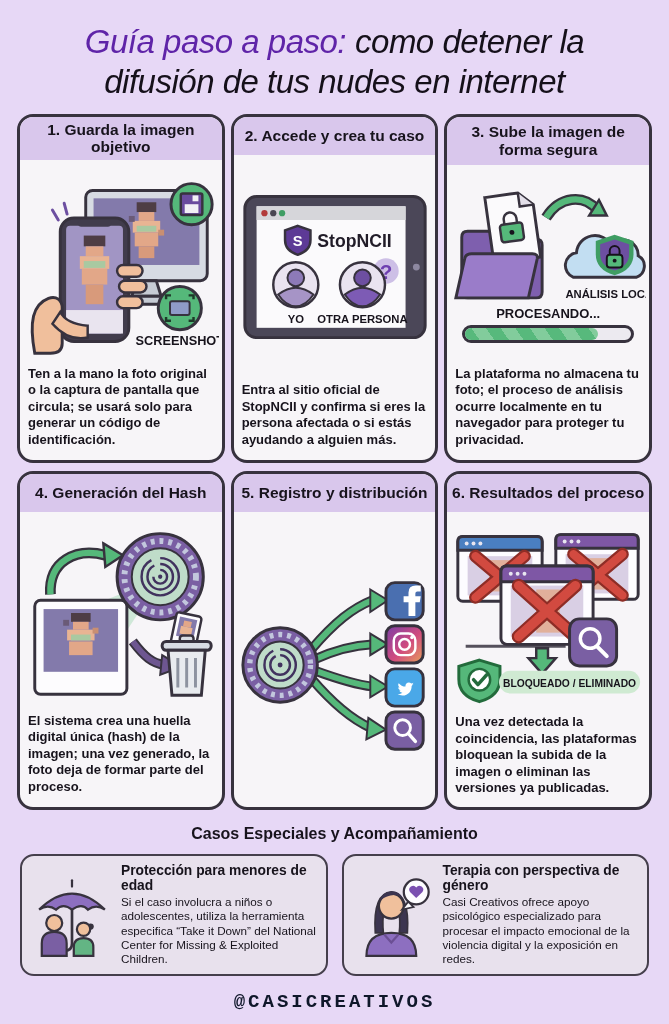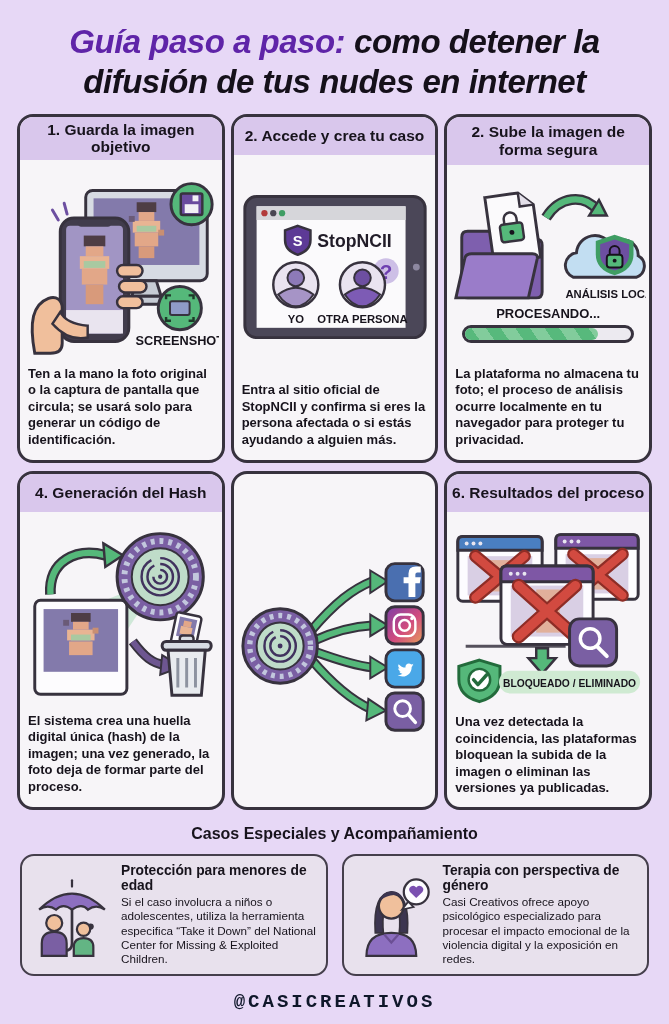--- a/index.html
+++ b/index.html
@@ -5,21 +5,21 @@
   * { box-sizing: border-box; margin: 0; padding: 0; }
   html,body { width:669px; height:1024px; }
   body {
     background:#e7d8f6;
     font-family:"Liberation Sans", sans-serif;
     color:#17131c;
     overflow:hidden;
   }
   .title {
     text-align:center; margin-top:22px;
-    font-style:italic; font-weight:700;
+    font-style:italic; font-weight:400;
     font-size:33px; line-height:1.2; letter-spacing:-0.5px;
     color:#15101a;
   }
   .title .accent { color:#5f24a8; margin-right:9px; }
 
   .grid {
     display:grid; grid-template-columns:repeat(3,1fr);
     grid-template-rows:349px 339px;
     gap:8px 6px; margin:13px 17px 0;
   }
@@ -169,21 +169,21 @@
           <path d="M110 106 Q128 92 146 106 Q138 118 128 118 Q118 118 110 106 Z" fill="#7d5bb5" stroke="#37323e" stroke-width="2"></path>
         </g>
         <text x="60" y="135" text-anchor="middle" class="svg-label-sm">YO</text>
         <text x="128" y="135" text-anchor="middle" class="svg-label-sm">OTRA PERSONA</text>
       </svg>
     </div>
     <div class="card-caption">Entra al sitio oficial de StopNCII y confirma si eres la persona afectada o si estás ayudando a alguien más.</div>
   </article>
 
   <article class="card">
-    <div class="card-header">2. Sube la imagen de forma segura</div>
+    <div class="card-header">3. Sube la imagen de forma segura</div>
     <div class="card-art">
       <svg width="196" height="122" viewBox="0 0 200 122">
         <g>
           <path d="M12 54 q0 -6 6 -6 h26 l8 8 h36 q6 0 6 6 v48 q0 6 -6 6 h-70 q-6 0 -6 -6 Z" fill="#7e5fae" stroke="#37323e" stroke-width="3"></path>
         </g>
         <g transform="rotate(-8 64 44)">
           <path d="M40 10 h34 l14 14 v54 h-48 Z" fill="#fbfafc" stroke="#37323e" stroke-width="3"></path>
           <path d="M74 10 v14 h14" fill="#e4e0ea" stroke="#37323e" stroke-width="2.5"></path>
           <rect x="51" y="40" width="23" height="18" rx="3" fill="#55b87a" stroke="#37323e" stroke-width="2.5"></rect>
           <path d="M56 40 v-5 a6.5 6.5 0 0 1 13 0 v5" fill="none" stroke="#37323e" stroke-width="2.5"></path>
@@ -260,20 +260,21 @@
           <rect x="142" y="118" width="50" height="9" rx="4" fill="#d9dde4" stroke="#37323e" stroke-width="3"></rect>
           <path d="M148 127 h38 l-4 46 h-30 Z" fill="#e8ebef" stroke="#37323e" stroke-width="3"></path>
           <path d="M158 135 v30 M167 135 v30 M176 135 v30" stroke="#8d93a0" stroke-width="3"></path>
         </g>
       </svg>
     </div>
     <div class="card-caption">El sistema crea una huella digital única (hash) de la imagen; una vez generado, la foto deja de formar parte del proceso.</div>
   </article>
 
   <article class="card">
+    <div class="card-header">5. Registro y distribución</div>
     <div class="card-art">
       <svg width="196" height="196" viewBox="0 0 200 178">
         <defs>
           <linearGradient id="igg" x1="0" y1="0" x2="1" y2="1">
             <stop offset="0" stop-color="#7b3fa8"></stop>
             <stop offset="0.55" stop-color="#d14b7e"></stop>
             <stop offset="1" stop-color="#e8a05a"></stop>
           </linearGradient>
         </defs>
         <g>

